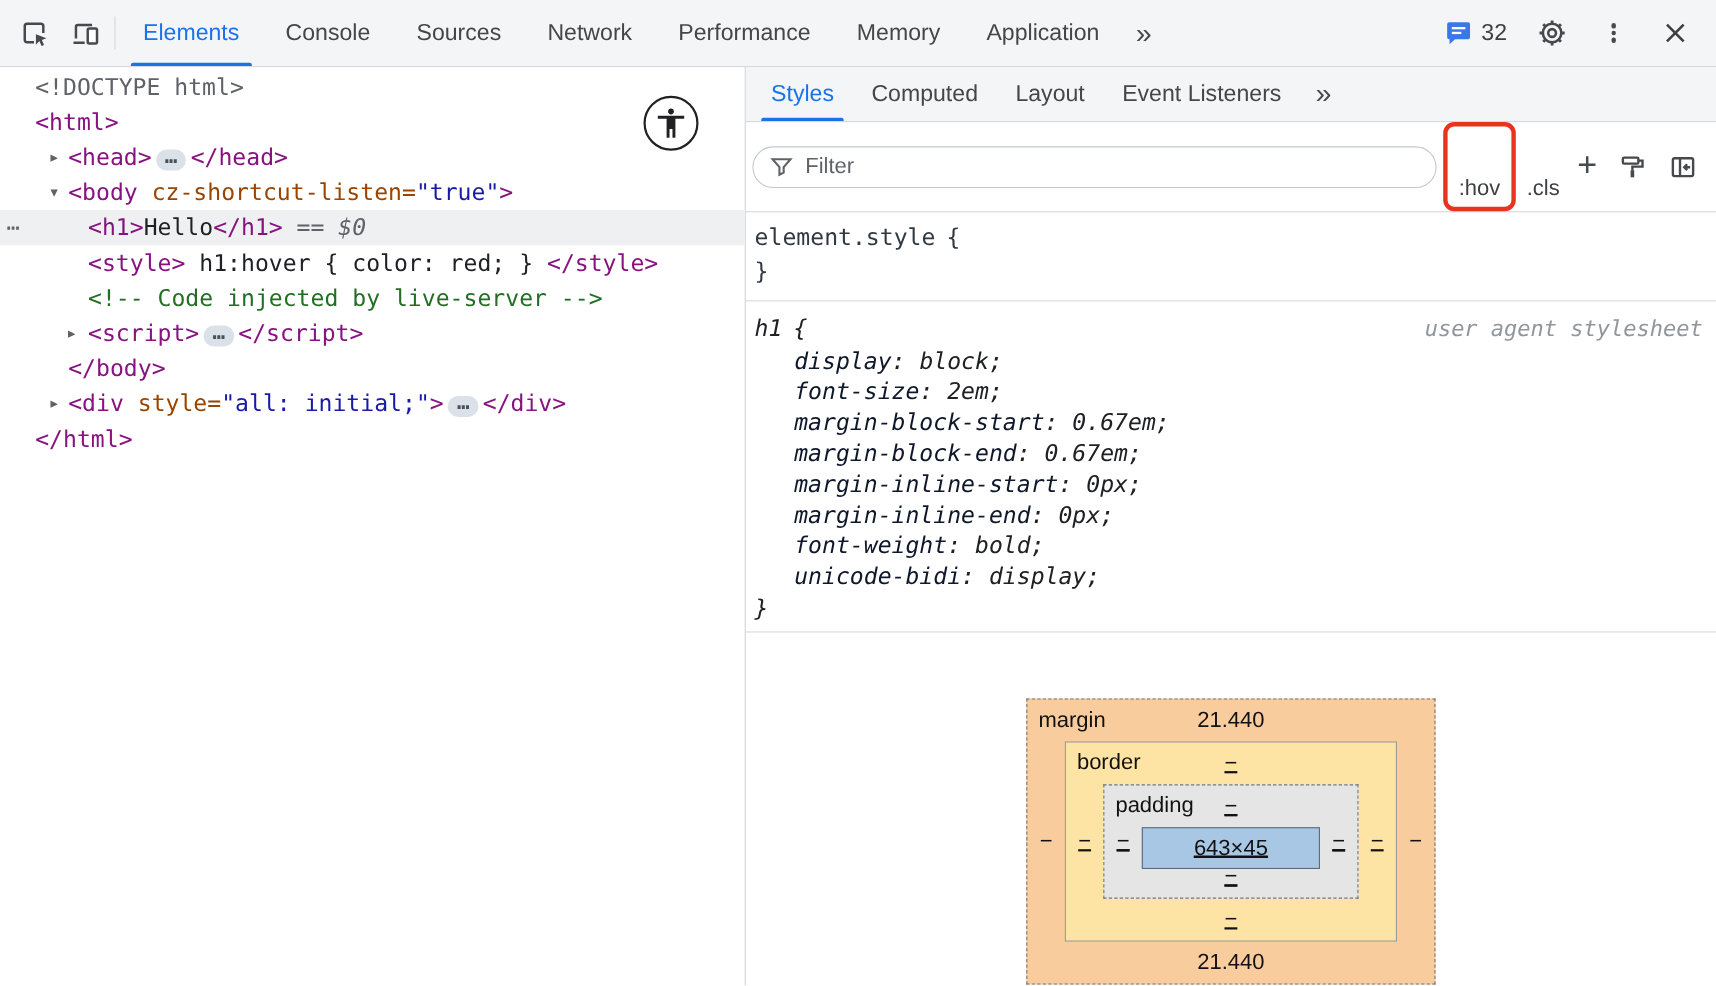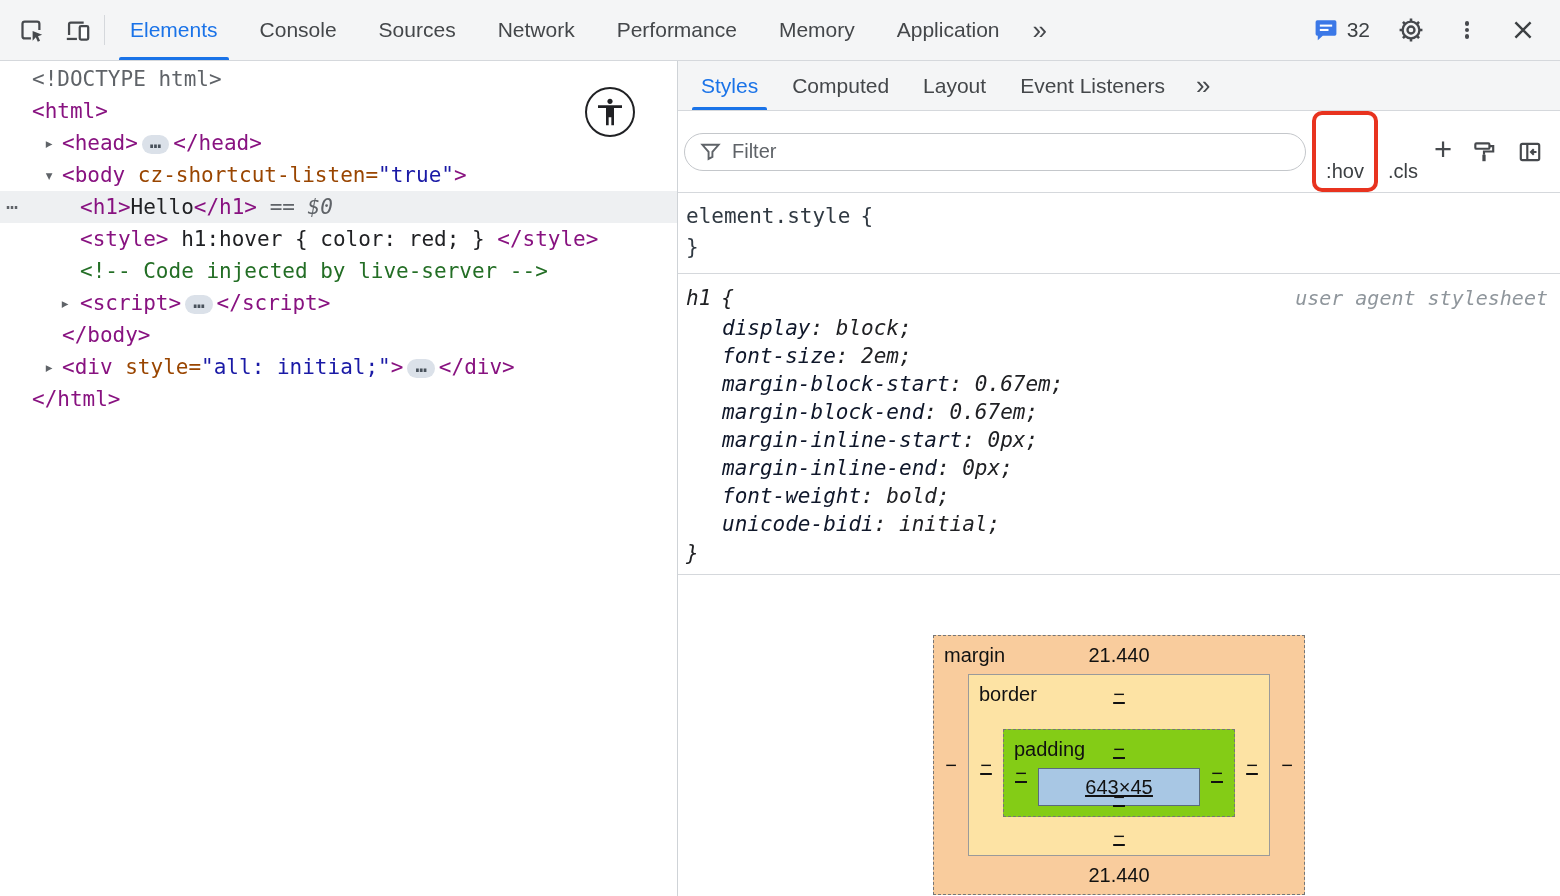--- a/index.html
+++ b/index.html
@@ -91,21 +91,21 @@
   .decl-rest { color:#202124; }
   .rule-close { line-height:30px; }
 
   
   .sec-boxmodel { flex:1; border-bottom:none; display:flex; justify-content:center;
                   align-items:flex-start; padding-top:60px; position:relative;
                   font-family:"Liberation Sans",sans-serif; font-size:20px; color:#111; }
   .bm-ring { display:flex; flex-direction:column; }
   .bm-margin { width:372px; height:260px; background:#f9cc9d; border:1px dashed #767676; }
   .bm-border-box { flex:1; background:#fde3a4; border:1px solid #9a9a9a; display:flex; flex-direction:column; }
-  .bm-padding { flex:1; background:#84cc16; border:1px dashed #767676; display:flex; flex-direction:column;margin-top:16px; }
+  .bm-padding { flex:1; background:#e5e5e5; border:1px dashed #767676; display:flex; flex-direction:column; }
   .bm-content { height:38px; margin:auto 0; background:#a8c7e4; border:1px solid #5a6b7d;
                 display:flex; align-items:center; justify-content:center; flex:none; align-self:stretch; }
   .bm-edge { height:38px; position:relative; display:flex; align-items:center; justify-content:center; flex:0 0 38px; }
   .bm-label { position:absolute; left:10px; top:50%; transform:translateY(-50%); }
   .bm-mid { flex:1; display:flex; align-items:stretch; min-height:0; }
   .bm-side { width:34px; flex:0 0 34px; display:flex; align-items:center; justify-content:center; }
   .bm-inner { flex:1; display:flex; flex-direction:column; min-width:0;text-decoration:underline; }
 
   .watermark { position:absolute; right:16px; bottom:10px; font-size:24px; font-weight:600;
                color:#3f3f3f; letter-spacing:1px; white-space:nowrap; }
@@ -246,21 +246,21 @@
           <span class="rule-origin">user agent stylesheet</span>
         </div>
         <div>
             <div class="decl"><span class="decl-name">display</span><span class="decl-rest">: block;</span></div>
             <div class="decl"><span class="decl-name">font-size</span><span class="decl-rest">: 2em;</span></div>
             <div class="decl"><span class="decl-name">margin-block-start</span><span class="decl-rest">: 0.67em;</span></div>
             <div class="decl"><span class="decl-name">margin-block-end</span><span class="decl-rest">: 0.67em;</span></div>
             <div class="decl"><span class="decl-name">margin-inline-start</span><span class="decl-rest">: 0px;</span></div>
             <div class="decl"><span class="decl-name">margin-inline-end</span><span class="decl-rest">: 0px;</span></div>
             <div class="decl"><span class="decl-name">font-weight</span><span class="decl-rest">: bold;</span></div>
-            <div class="decl"><span class="decl-name">unicode-bidi</span><span class="decl-rest">: initial;</span></div>
+            <div class="decl"><span class="decl-name">unicode-bidi</span><span class="decl-rest">: display;</span></div>
           </div>
         <div class="rule-close">}</div>
       </div>
 
       <div class="sec sec-boxmodel">
         <div class="bm-ring bm-margin">
           <div class="bm-edge">
             <span class="bm-label">margin</span>
             <span>21.440</span>
           </div>

